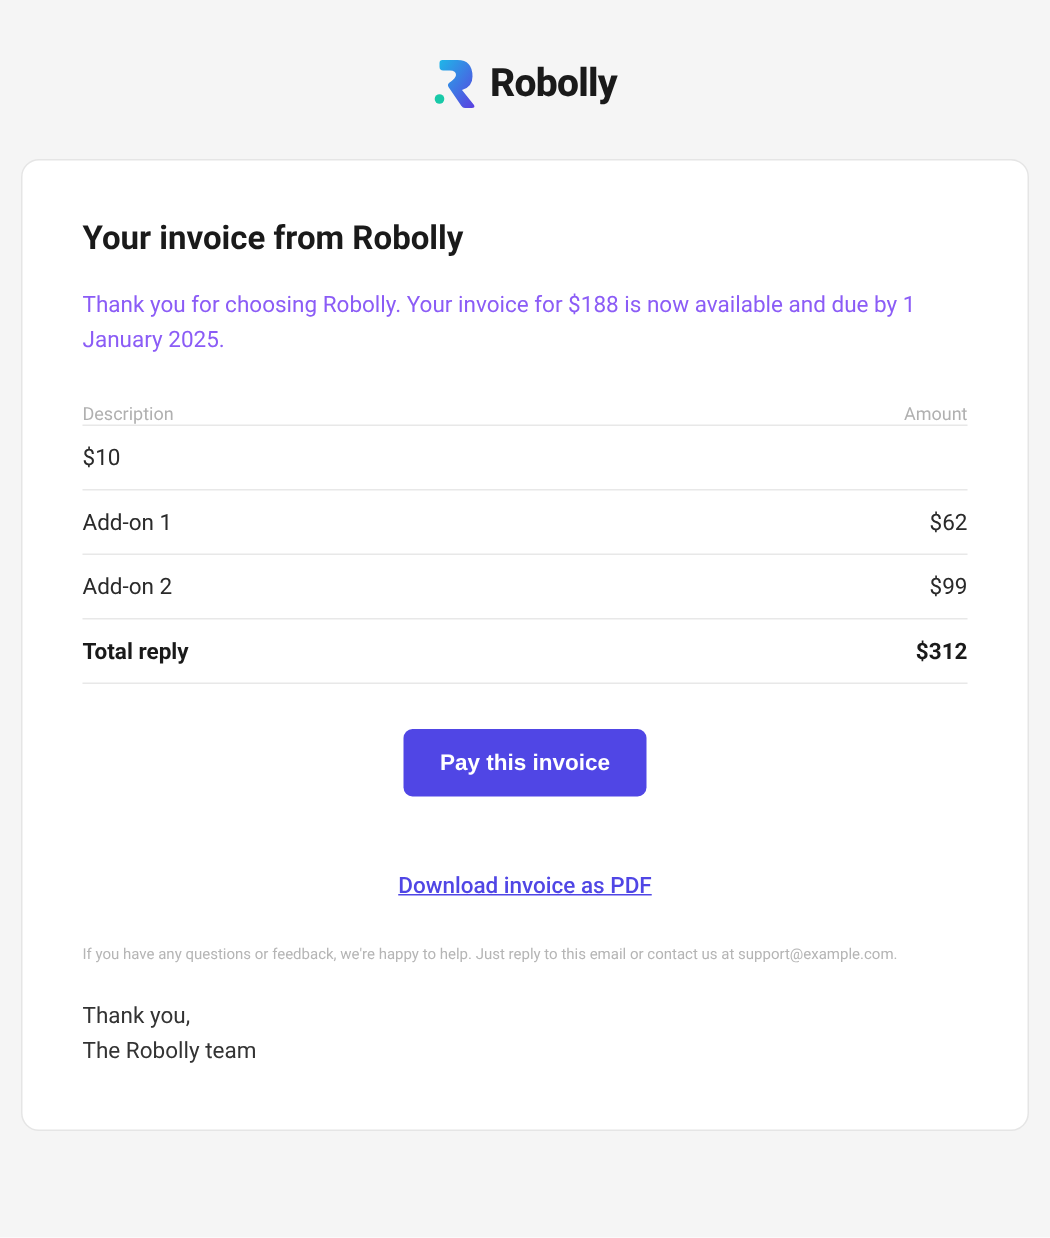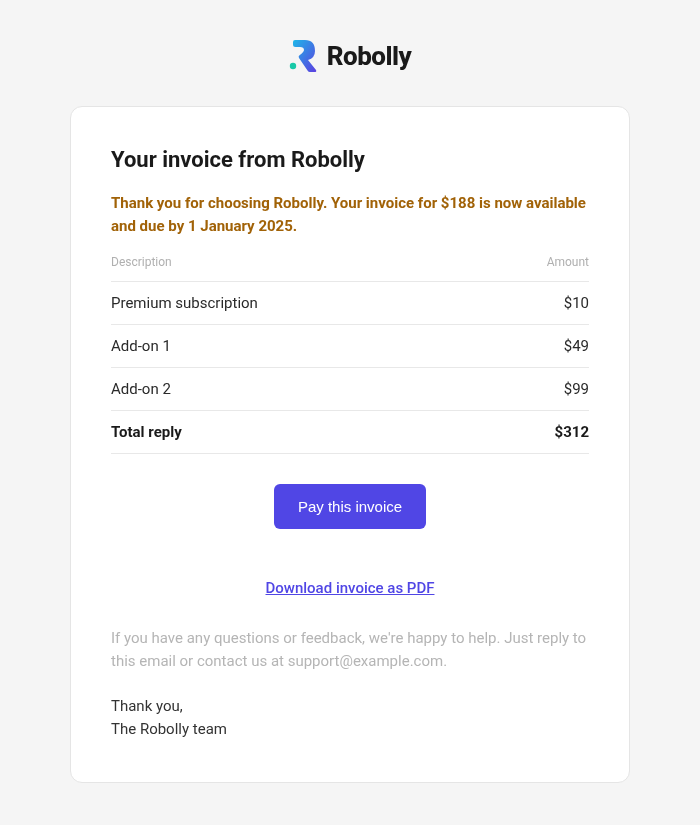--- a/index.html
+++ b/index.html
@@ -8,21 +8,21 @@
       box-sizing: border-box;
     }
     body {
       font-family: -apple-system, BlinkMacSystemFont, "Segoe UI", Roboto, Helvetica, Arial, sans-serif;
       background: #f5f5f5;
       width: 700px;
       height: 825px;
       padding: 40px 0 0 0;
     }
     .container {
-      width: 560px;
+      width: 672px;
       margin: 0 auto;
     }
     .logo-wrap {
       text-align: center;
       margin-bottom: 30px;
     }
     .logo {
       display: inline-flex;
       align-items: center;
       gap: 10px;
@@ -45,34 +45,33 @@
       padding: 40px 40px 40px 40px;
     }
     .heading {
       font-size: 22px;
       font-weight: 700;
       color: #1a1a1a;
       margin-bottom: 20px;
     }
     .intro {
       font-size: 15px;
-      color: #a16207;
+      color: #8b5cf6;
       line-height: 1.55;
-      margin-bottom: 16px;
-      font-weight: bold;
+      margin-bottom: 30px;
     }
     .table {
       width: 100%;
     }
     .table-header {
       display: flex;
       justify-content: space-between;
       font-size: 12px;
       color: #b0b0b0;
-      padding-bottom: 12px;
+      padding-bottom: 0;
       border-bottom: 1px solid #e8e8e8;
     }
     .table-row {
       display: flex;
       justify-content: space-between;
       padding: 12px 0;
       border-bottom: 1px solid #e8e8e8;
       font-size: 15px;
       color: #2a2a2a;
     }
@@ -83,38 +82,38 @@
     .actions {
       text-align: center;
       margin-top: 30px;
       margin-bottom: 30px;
     }
     .pay-button {
       display: inline-block;
       background: #5046e5;
       color: #fff;
       font-size: 15px;
-      font-weight: 400;
+      font-weight: 700;
       padding: 14px 24px;
       border-radius: 6px;
       border: none;
       cursor: pointer;
       margin-bottom: 18px;
     }
     .download-link {
       display: inline-block;
       color: #5046e5;
       font-size: 15px;
       font-weight: 500;
       text-decoration: underline;
       cursor: pointer;
       margin-top: 32px;
     }
     .footer-note {
-      font-size: 15px;
+      font-size: 10px;
       color: #b5b5b5;
       line-height: 1.55;
       margin-bottom: 22px;
     }
     .signoff {
       font-size: 15px;
       color: #333;
       line-height: 1.55;
     }
   </style>
@@ -146,26 +145,25 @@
     <h1 class="heading">Your invoice from Robolly</h1>
 
     <p class="intro">Thank you for choosing Robolly. Your invoice for $188 is now available and due by 1 January 2025.</p>
 
     <div class="table">
       <div class="table-header">
         <span>Description</span>
         <span>Amount</span>
       </div>
       <div class="table-row">
-        <span>Premium subscription</span>
         <span>$10</span>
       </div>
       <div class="table-row">
         <span>Add-on 1</span>
-        <span>$49</span>
+        <span>$62</span>
       </div>
       <div class="table-row">
         <span>Add-on 2</span>
         <span>$99</span>
       </div>
       <div class="table-row total">
         <span>Total reply</span>
         <span>$312</span>
       </div>
     </div>

